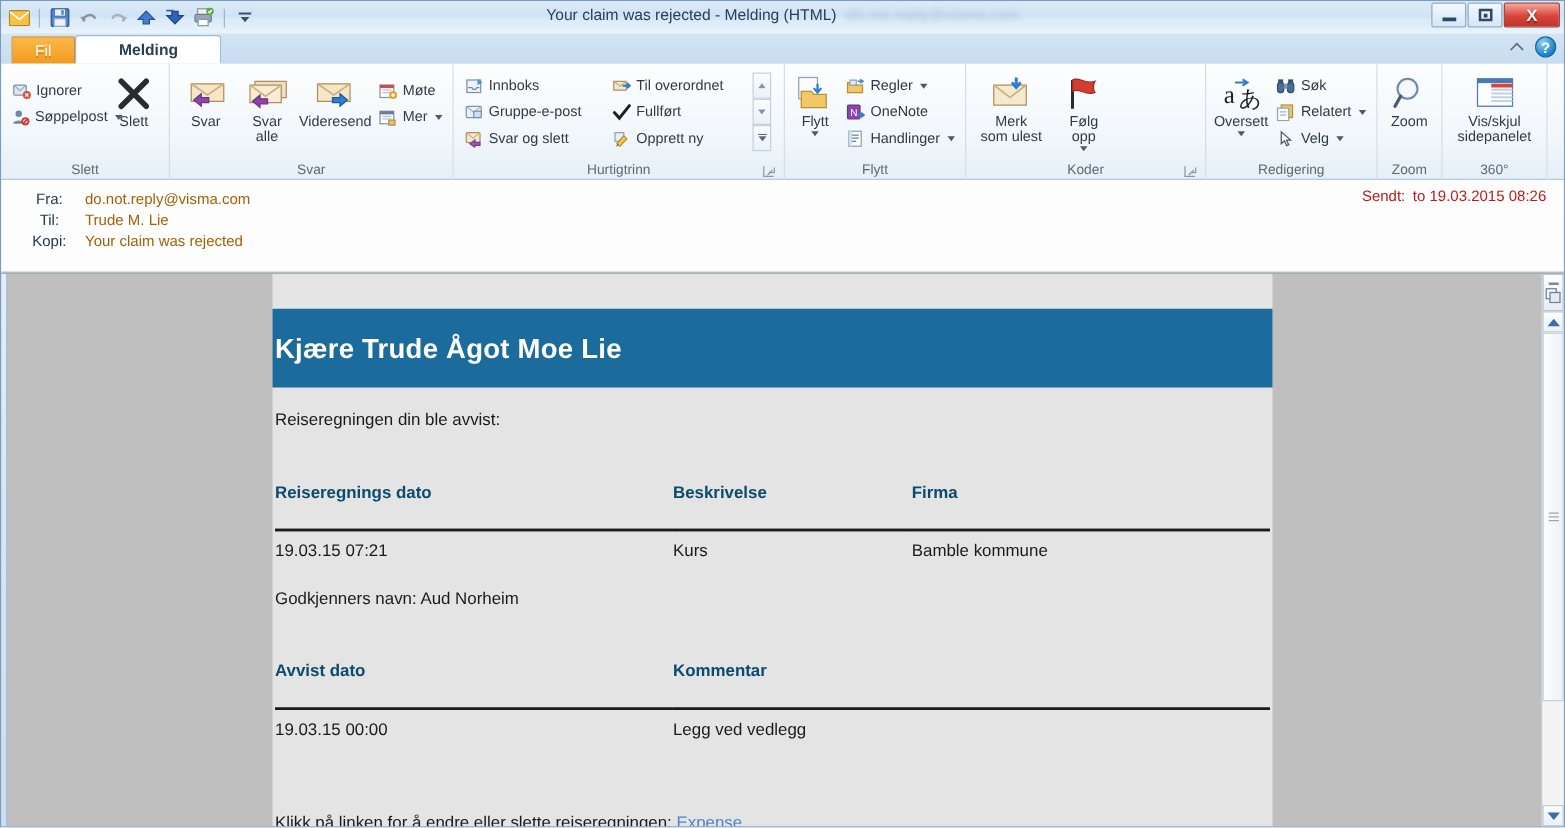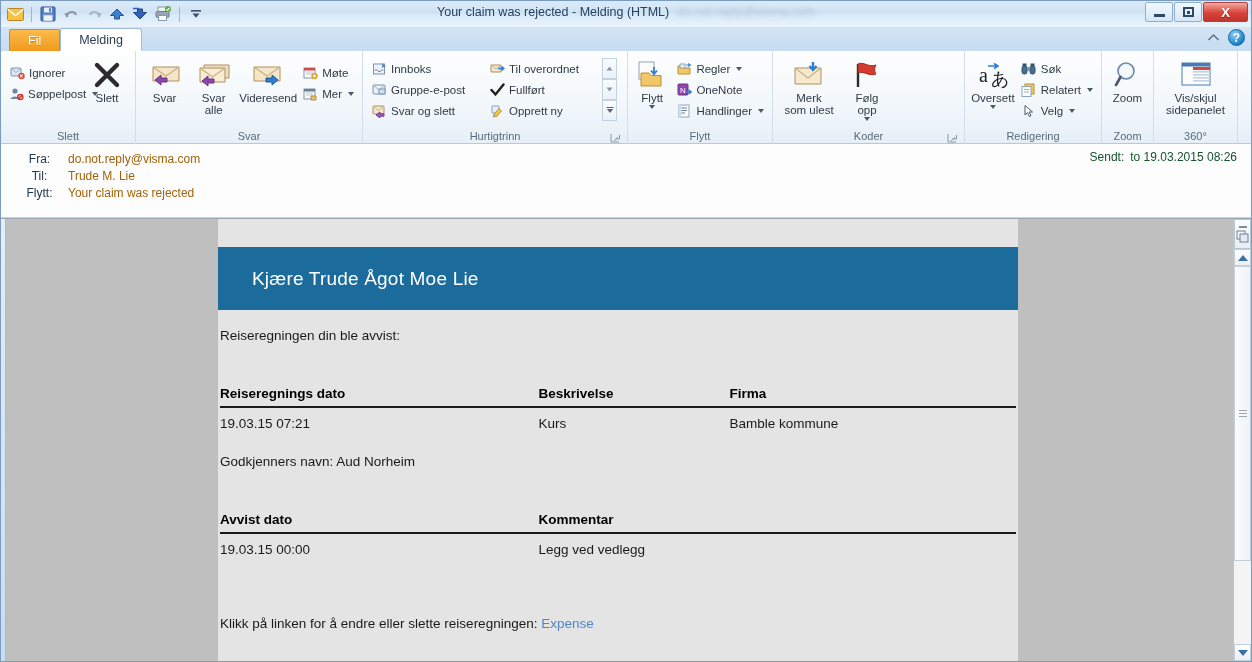--- a/index.html
+++ b/index.html
@@ -58,25 +58,26 @@
   .glyph-res { width: 11px; height: 10px; border: 2px solid #2c4a66; }
   .glyph-res i { display:block; width:3px; height:3px; background:#2c4a66; margin:2px auto;}
 
   
   .tabstrip {
     position: relative; height: 24px;
     background: linear-gradient(to bottom,#d3e4f4,#c7dcf0);
     display: flex; align-items: flex-end;
   }
   .tab {
-    height: 22px; padding: 0 18px;
+    height: 22px; padding: 0 34px;
     display: flex; align-items: center;
     font-size: 12.5px; color: #33485c;
     border: 1px solid transparent;
     border-bottom: none;
+    font-weight: bold;
   }
   .tab.file {
     background: linear-gradient(to bottom,#fcb94b,#f19a1d);
     color: #fff; font-weight: normal;
     border: 1px solid #d98c17; border-bottom: none;
     border-radius: 2px 2px 0 0;
     margin-left: 8px; padding: 0 18px;
     text-shadow: 0 1px 0 rgba(0,0,0,.22);
   }
   .tab.active {
@@ -162,21 +163,21 @@
     background: #fdfdfd;
     border-bottom: 1px solid #c9d4de;
     padding: 6px 0 0 10px;
     font-size: 12px; color: #1f3144;
   }
   .hrow { display: flex; height: 17px; align-items: center; text-align: center; }
   .hlabel { width: 57px; color: #22384c; }
   .hval { color: #a16207; }
   .sendt {
     position: absolute; right: 14px; top: 6px;
-    font-size: 12px; color: #14532d;
+    font-size: 12px; color: #b91c1c;
   }
   .sendt .lb { margin-right: 6px; }
 
   
   .bodyarea {
     position: relative;
     height: 443px;
     background: #bfbfbf;
     overflow: hidden;
     border-top: 1px solid #9aa6b2;
@@ -191,27 +192,27 @@
     background: #e4e4e4;
   }
   .banner {
     background: #1b6c9c;
     color: #fff;
     height: 63px;
     display: flex; align-items: center;
     padding-left: 2px;
     margin-top: 28px;
   }
-  .banner h1 { font-size: 19px; font-weight: normal; letter-spacing: .2px; margin-left: 32px; }
+  .banner h1 { font-size: 22px; font-weight: bold; letter-spacing: .2px; }
   .bodytext { padding: 0 2px; }
   .p1 { margin-top: 18px; font-size: 13.5px; color: #1a1a1a; }
   table.etab { width: 100%; border-collapse: collapse; margin-top: 43px; }
   table.etab th {
-    text-align: left; font-size: 13.5px; color: #000000;
-    padding-bottom: 5px;
+    text-align: left; font-size: 13.5px; color: #0c4a6e;
+    padding-bottom: 22px;
     border-bottom: 2px solid #1a1a1a;
     font-weight: bold;
   }
   table.etab td {
     font-size: 13.5px; color: #1a1a1a;
     padding-top: 8px;
   }
   .col-a { width: 40%; }
   .col-b { width: 24%; }
   .col-c { width: 36%; }
@@ -734,21 +735,21 @@
   <div class="msghdr">
     <div class="hrow">
       <span class="hlabel">Fra:</span>
       <span class="hval">do.not.reply@visma.com</span>
     </div>
     <div class="hrow">
       <span class="hlabel">Til:</span>
       <span class="hval">Trude M. Lie</span>
     </div>
     <div class="hrow">
-      <span class="hlabel">Flytt:</span>
+      <span class="hlabel">Kopi:</span>
       <span class="hval">Your claim was rejected</span>
     </div>
     <div class="sendt">
       <span class="lb">Sendt:</span><span>to 19.03.2015 08:26</span>
     </div>
   </div>
 
   <div class="bodyarea">
     <div class="leftstub"></div>
 

